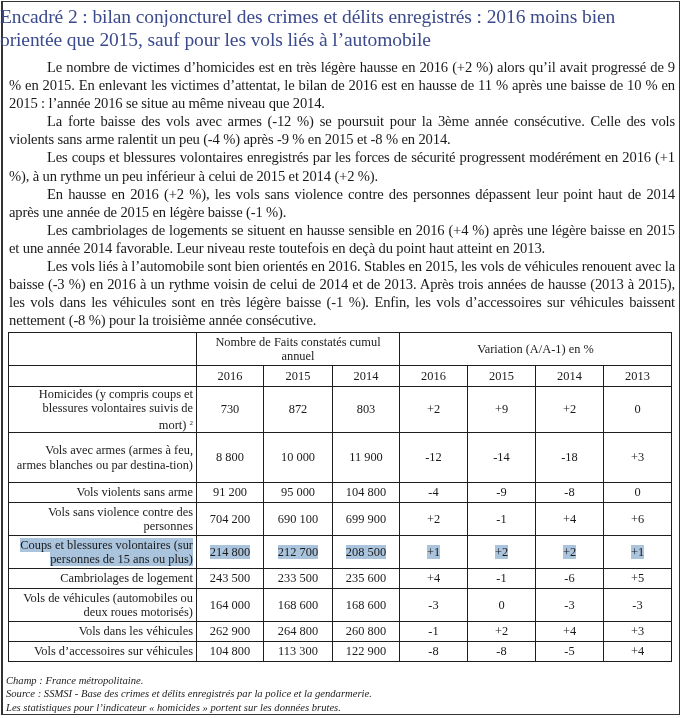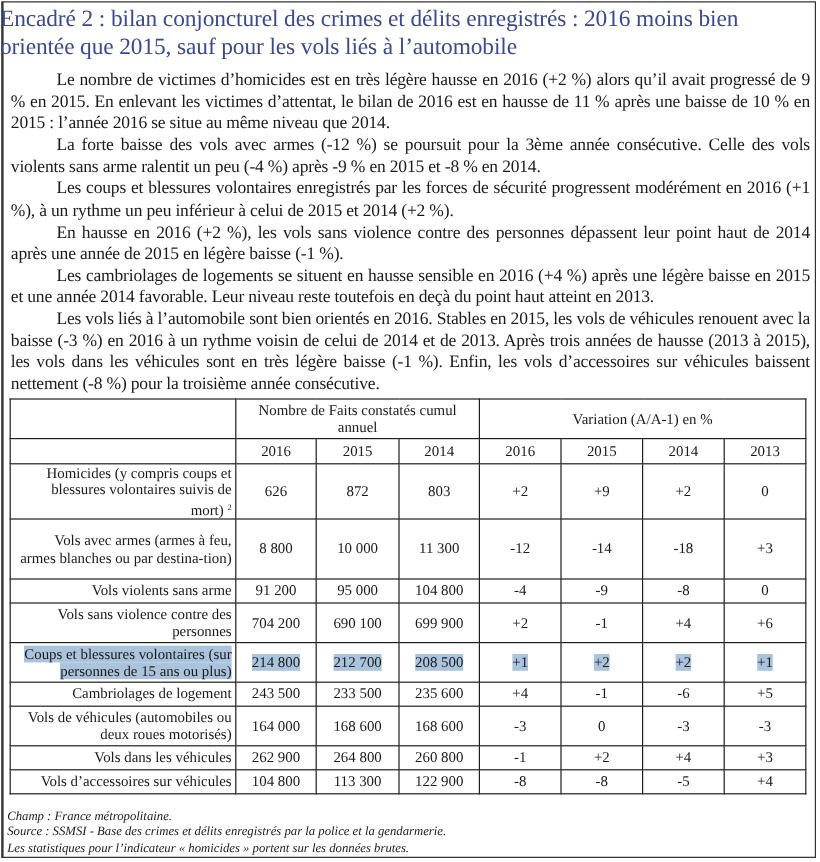--- a/index.html
+++ b/index.html
@@ -56,33 +56,33 @@
     <th>2016</th>
     <th>2015</th>
     <th>2014</th>
     <th>2016</th>
     <th>2015</th>
     <th>2014</th>
     <th>2013</th>
   </tr>
   <tr style="height:46px">
     <td class="label"><span>Homicides (y compris coups et blessures volontaires suivis de mort)</span> <sup>2</sup></td>
-    <td>626</td>
+    <td>730</td>
     <td>872</td>
     <td>803</td>
     <td>+2</td>
     <td>+9</td>
     <td>+2</td>
     <td>0</td>
   </tr>
   <tr style="height:50px">
     <td class="label">Vols avec armes (armes à feu, armes blanches ou par destina-tion)</td>
     <td>8 800</td>
     <td>10 000</td>
-    <td>11 300</td>
+    <td>11 900</td>
     <td>-12</td>
     <td>-14</td>
     <td>-18</td>
     <td>+3</td>
   </tr>
   <tr style="height:20px">
     <td class="label">Vols violents sans arme</td>
     <td>91 200</td>
     <td>95 000</td>
     <td>104 800</td>

